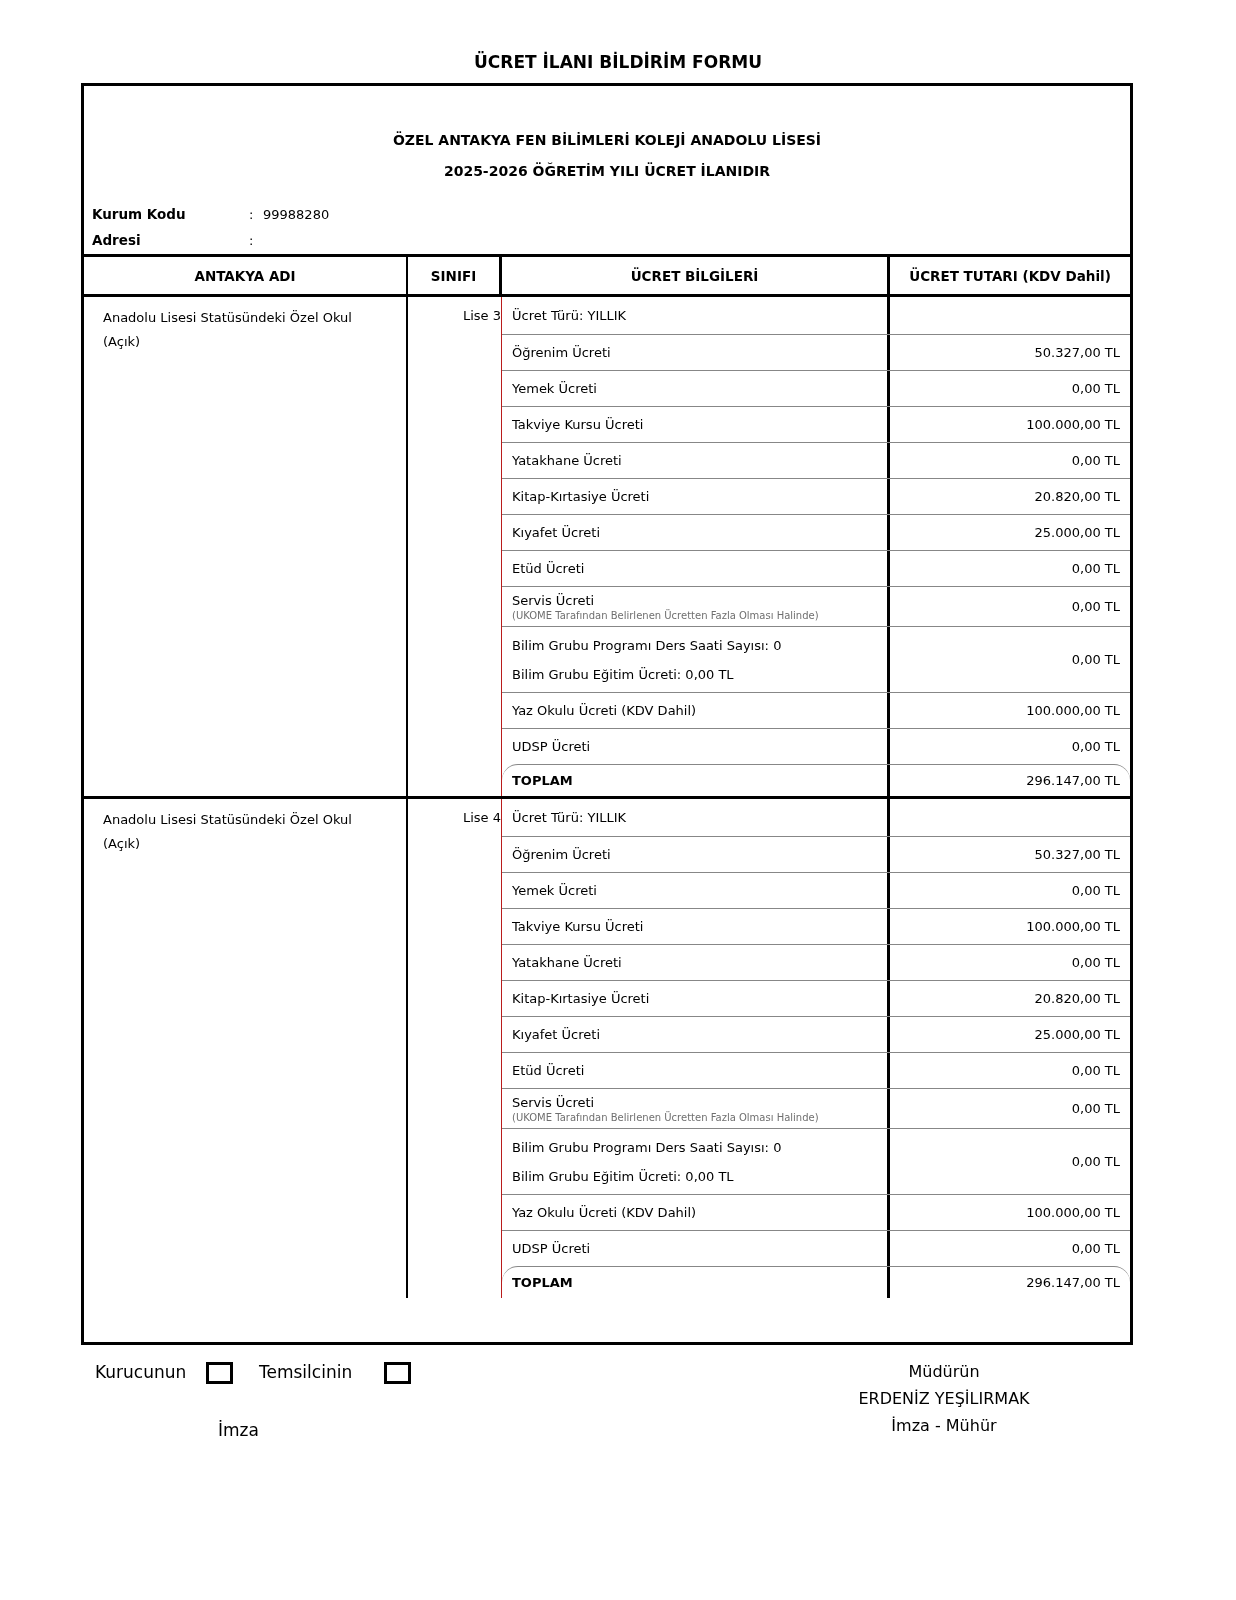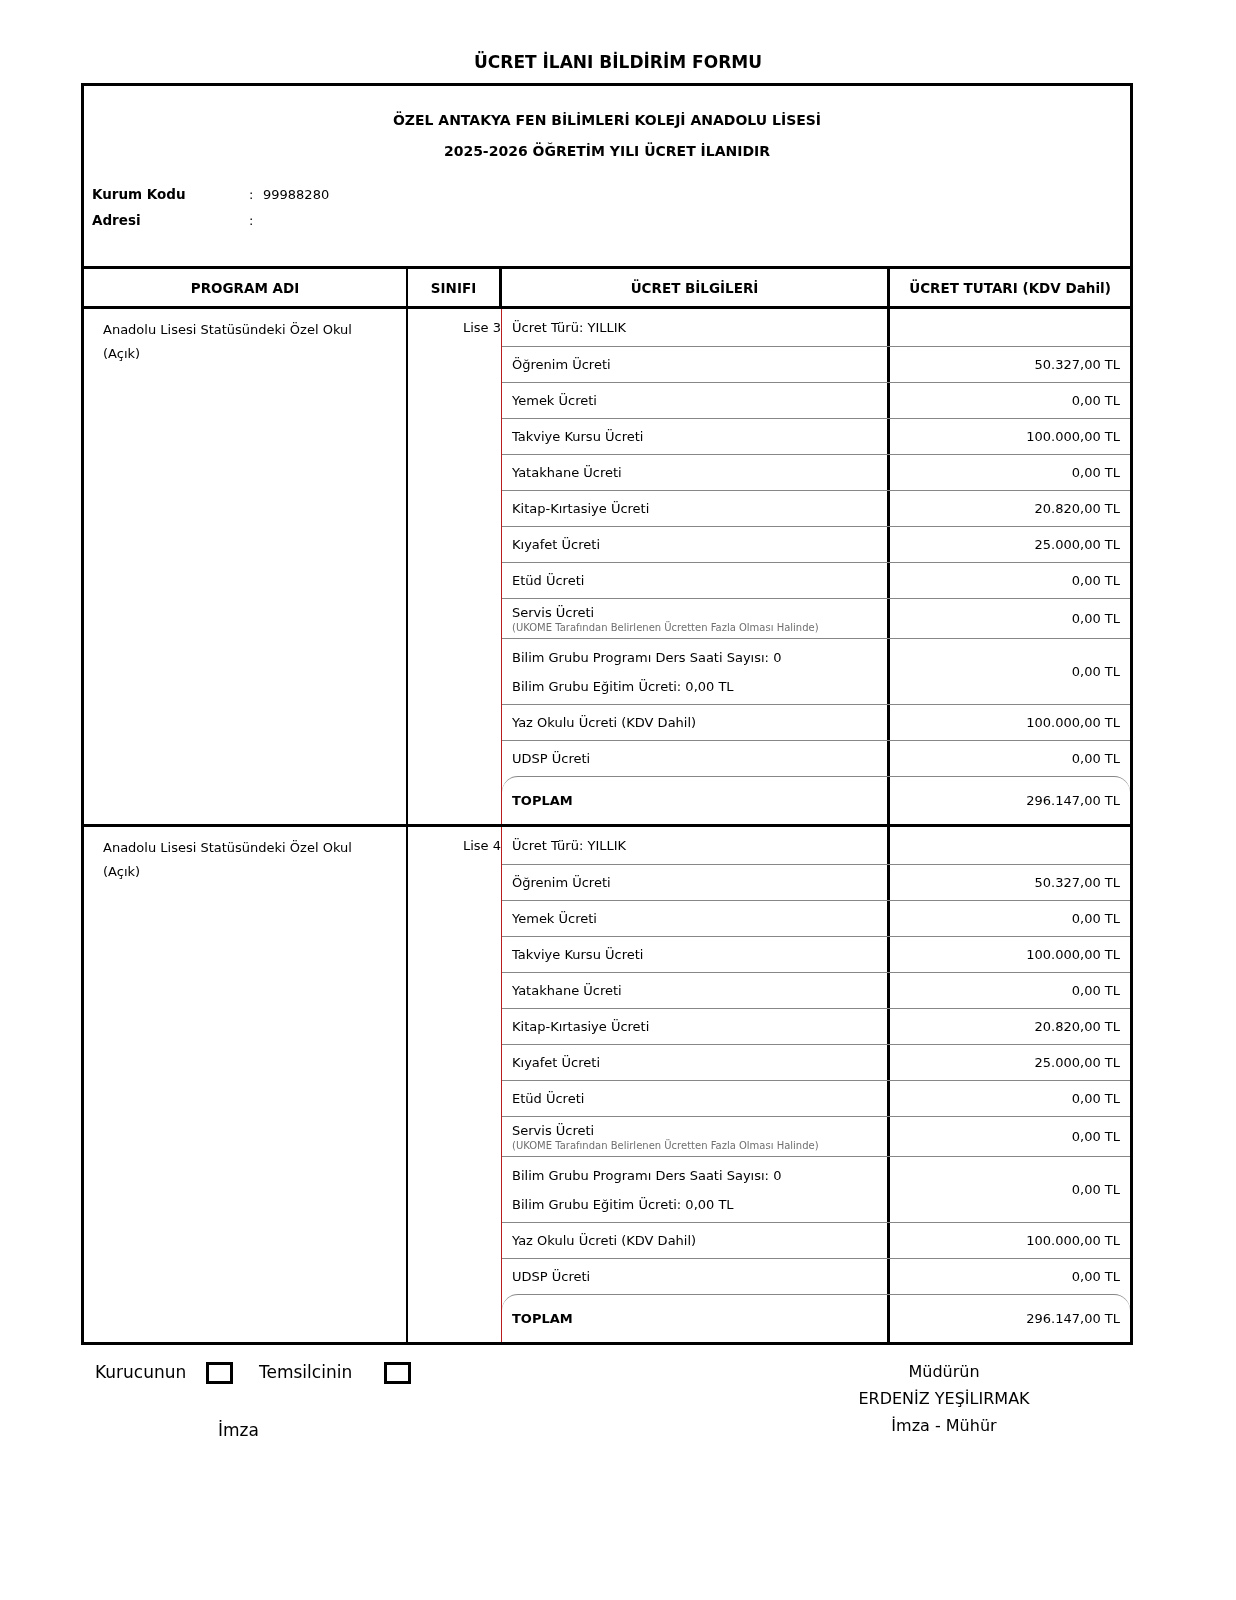--- a/index.html
+++ b/index.html
@@ -11,21 +11,21 @@
   }
   .doc-title {
     position: absolute; top: 52px; left: 0; width: 1236px;
     text-align: center; font-weight: bold; font-size: 17px;
   }
   .box {
     position: absolute; left: 81px; top: 83px;
     width: 1052px; height: 1262px;
     border: 3px solid #000; background: #fff;
   }
-  .box-header { position: relative; height: 180px; }
+  .box-header { position: relative; height: 148px; margin-top: 20px; }
   .school-line {
     position: absolute; left: 0; width: 100%;
     text-align: center; font-weight: bold; font-size: 14px;
   }
   .school-name { top: 26px; }
   .announce { top: 57px; }
   .hfield {
     position: absolute; left: 8px; right: 8px;
     display: grid; grid-template-columns: 157px 14px auto;
     font-size: 13px; align-items: baseline;
@@ -57,21 +57,21 @@
   .class-cell {
     border-right: 1px solid #b91c1c;
     text-align: right; padding-top: 11px; font-size: 13px;
   }
   .rows { display: flex; flex-direction: column; }
   .fee-row { display: grid; grid-template-columns: 1fr 240px; height: 36px; }
   .fee-row + .fee-row { border-top: 1px solid #878787; }
   .fee-row:first-child { height: 37px; }
   .fee-row:nth-child(9) { height: 40px; }
   .fee-row:nth-child(10) { height: 66px; }
-  .fee-row:last-child { height: 48px; border-radius: 16px; }
+  .fee-row:last-child { height: 32px; border-radius: 16px; }
   .fee-label-cell {
     border-right: 3px solid #000;
     display: flex; flex-direction: column; justify-content: center;
     padding-left: 10px; padding-right: 8px; font-size: 13px;
   }
   .fee-label2 { margin-top: 14px; }
   .fee-note { font-size: 10px; color: #6f6f6f; margin-top: 2px; }
   .fee-amount {
     display: flex; align-items: center; justify-content: flex-end;
     padding-right: 10px; font-weight: normal; font-size: 13px;
@@ -107,21 +107,21 @@
       <span class="fcolon">:</span>
       <span class="fvalue">99988280</span>
     </div>
     <div class="hfield hfield-1">
       <span class="flabel">Adresi</span>
       <span class="fcolon">:</span>
     </div>
   </div>
 
   <div class="thead">
-    <div class="th th-program">PROGRAM ADI</div>
+    <div class="th th-program">ANTAKYA ADI</div>
     <div class="th th-class">SINIFI</div>
     <div class="th th-info">ÜCRET BİLGİLERİ</div>
     <div class="th th-amount">ÜCRET TUTARI (KDV Dahil)</div>
   </div>
 
   <div id="blocks">
   <div class="block">
     <div class="program-cell">
       <div class="program-line1">Anadolu Lisesi Statüsündeki Özel Okul</div>
       <div class="program-line2">(Açık)</div>

